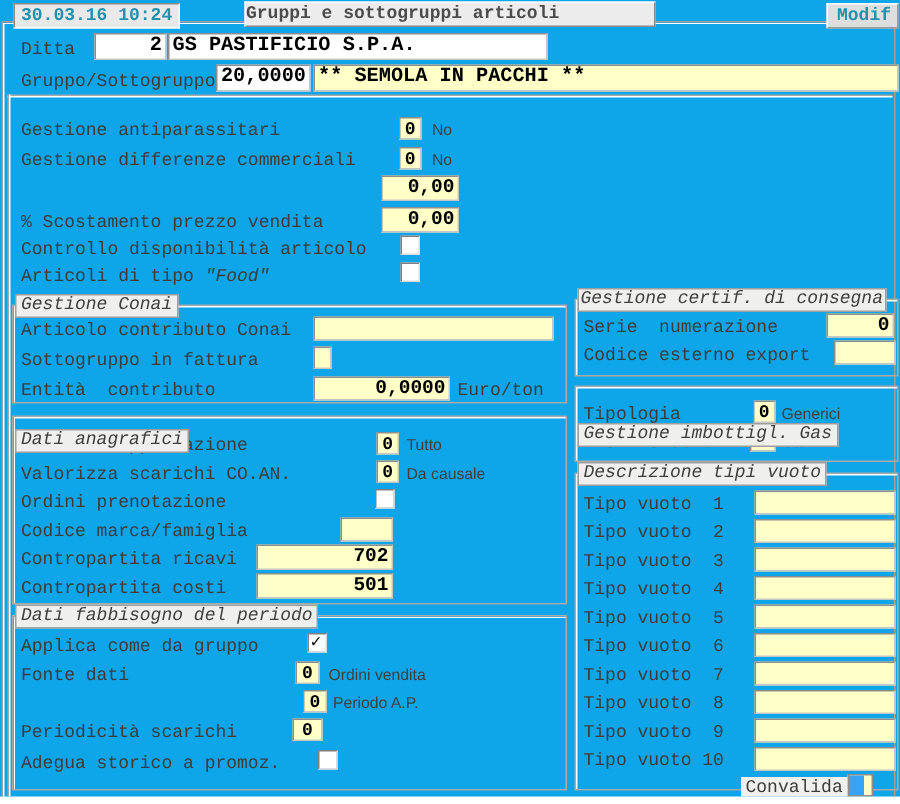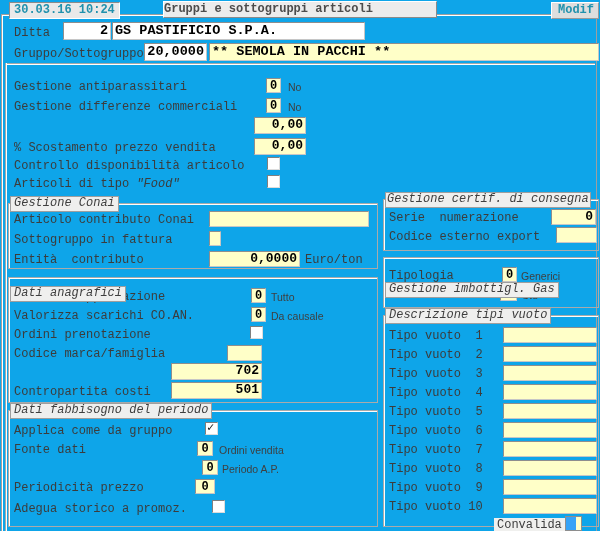--- a/index.html
+++ b/index.html
@@ -133,39 +133,40 @@
   <span class="lbl" style="left:14px; top:309px;">Valorizza scarichi CO.AN.</span>
   <div class="field small" style="left:251px; top:307px; width:15px; height:15px;">0</div>
   <span class="desc" style="left:271px; top:309px;">Da causale</span>
 
   <span class="lbl" style="left:14px; top:328px;">Ordini prenotazione</span>
   <div class="cb" style="left:250px; top:326px;"></div>
 
   <span class="lbl" style="left:14px; top:347px;">Codice marca/famiglia</span>
   <div class="field" style="left:227px; top:345px; width:35px; height:16px;"></div>
 
+  <span class="lbl" style="left:14px; top:366px;">Contropartita ricavi</span>
   <div class="field right" style="left:171px; top:363px; width:91px; height:17px;">702</div>
 
   <span class="lbl" style="left:14px; top:385px;">Contropartita costi</span>
   <div class="field right" style="left:171px; top:382px; width:91px; height:17px;">501</div>
 
   <div class="group" style="left:8px; top:410px; width:368px; height:115px;"></div>
   <div class="gtitle" style="left:10px; top:403px;">Dati fabbisogno del periodo</div>
 
   <span class="lbl" style="left:14px; top:424px;">Applica come da gruppo</span>
   <div class="cb checked" style="left:205px; top:422px;"></div>
 
   <span class="lbl" style="left:14px; top:443px;">Fonte dati</span>
   <div class="field small" style="left:197px; top:441px; width:16px; height:15px;">0</div>
   <span class="desc" style="left:219px; top:443px;">Ordini vendita</span>
 
   <div class="field small" style="left:202px; top:460px; width:16px; height:15px;">0</div>
   <span class="desc" style="left:222px; top:462px;">Periodo A.P.</span>
 
-  <span class="lbl" style="left:14px; top:481px;">Periodicità prezzo</span>
+  <span class="lbl" style="left:14px; top:481px;">Periodicità scarichi</span>
   <div class="field small" style="left:195px; top:479px; width:20px; height:15px;">0</div>
 
   <span class="lbl" style="left:14px; top:502px;">Adegua storico a promoz.</span>
   <div class="cb" style="left:212px; top:500px;"></div>
 
   <div class="group" style="left:383px; top:199px; width:214px; height:50px;"></div>
   <div class="gtitle" style="left:385px; top:192px; padding:0 1px;">Gestione certif. di consegna</div>
 
   <span class="lbl" style="left:389px; top:211px;">Serie  numerazione</span>
   <div class="field right" style="left:551px; top:209px; width:45px; height:16px;">0</div>

